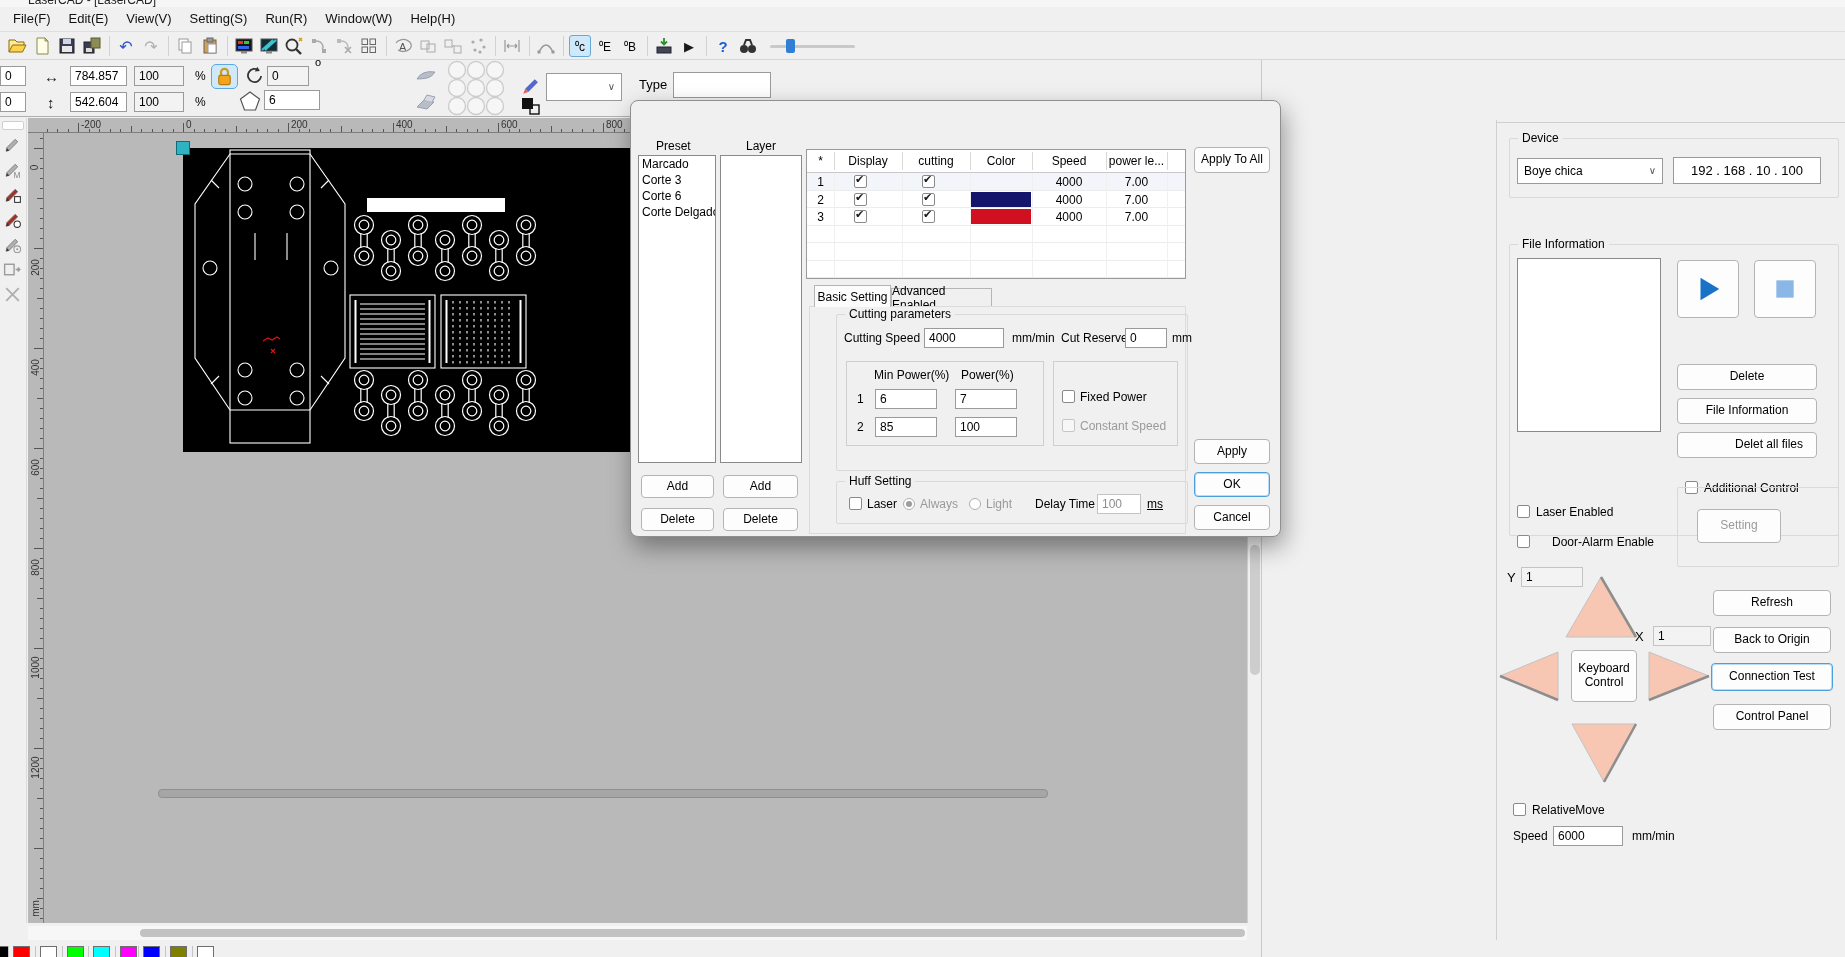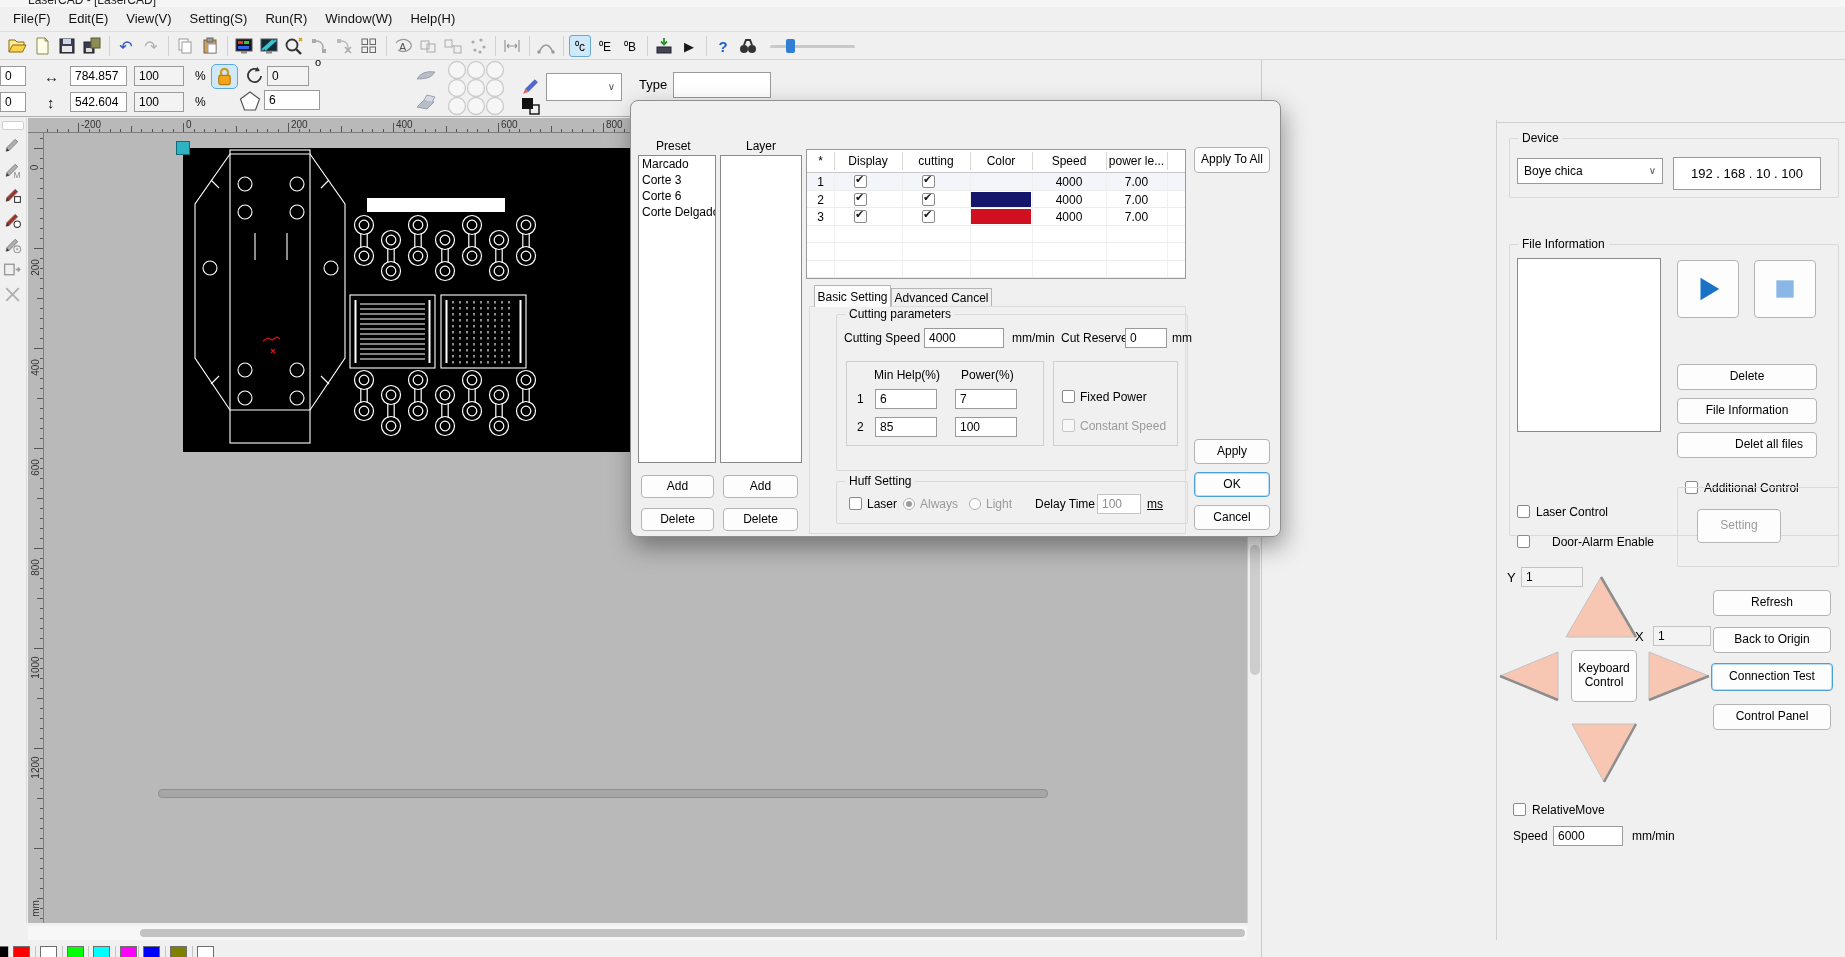--- a/index.html
+++ b/index.html
@@ -765,21 +765,21 @@
     <div class="abs" style="left:234px;top:62px;width:349px;height:1px;background:#cfcfcf;"></div>
     <div class="abs" style="left:234px;top:60px;width:1px;height:820px;background:#cfcfcf;"></div>
 
     <div class="groupbox" style="left:247px;top:78px;width:330px;height:60px;">
       <span class="gb-label">Device</span>
     </div>
     <div class="ddown" style="left:255px;top:98px;width:146px;height:26px;">
       <span class="ddval">Boye chica</span>
       <span class="chev">∨</span>
     </div>
-    <div class="inp" style="left:411px;top:97px;width:148px;height:33px;display:flex;align-items:center;justify-content:center;padding:0;font-size:13px;">
+    <div class="inp" style="left:411px;top:97px;width:148px;height:27px;display:flex;align-items:center;justify-content:center;padding:0;font-size:13px;">
       <span>192 . 168 . 10 . 100</span>
     </div>
 
     <div class="groupbox" style="left:247px;top:184px;width:330px;height:292px;">
       <span class="gb-label">File Information</span>
     </div>
     <div class="listbox" style="left:255px;top:198px;width:144px;height:174px;"></div>
     <div class="win-btn" style="left:415px;top:200px;width:62px;height:58px;">
       <svg viewBox="0 0 24 24" width="30" height="30">
           <path d="M6,3 L21,12 6,21 z" fill="#1972c8"></path>
@@ -794,21 +794,21 @@
         <span>Delete</span>
       </div>
     <div class="win-btn" style="left:415px;top:338px;width:140px;height:26px;">
         <span>File Information</span>
       </div>
     <div class="win-btn" style="left:415px;top:372px;width:140px;height:26px;padding-left:44px;">
         <span>Delet all files</span>
       </div>
 
     <span class="cb" id="cb-laser" style="left:255px;top:445px;"></span>
-    <span class="lab" style="left:274px;top:445px;">Laser Control</span>
+    <span class="lab" style="left:274px;top:445px;">Laser Enabled</span>
     <span class="cb" id="cb-door" style="left:255px;top:475px;"></span>
     <span class="lab" style="left:290px;top:475px;">Door-Alarm Enable</span>
 
     <span class="cb" id="cb-addl" style="left:423px;top:421px;"></span>
     <span class="lab" style="left:442px;top:421px;">Additional Control</span>
     <div class="groupbox" style="left:415px;top:427px;width:162px;height:80px;"></div>
     <div class="win-btn dis" style="left:435px;top:449px;width:84px;height:34px;">
         <span>Setting</span>
       </div>
 
@@ -983,36 +983,36 @@
       </div>
 
     <div class="win-btn" style="left:563px;top:46px;width:76px;height:26px;">
         <span>Apply To All</span>
       </div>
 
     <div class="tab active" style="left:183px;top:184px;width:77px;height:22px;">
         <span>Basic Setting</span>
       </div>
     <div class="tab inactive" style="left:260px;top:187px;width:101px;height:19px;">
-        <span>Advanced Cancel</span>
+        <span>Advanced Enabled</span>
       </div>
     <div class="abs" style="left:178px;top:205px;width:377px;height:228px;border:1px solid #dcdcdc;background:#f0f0f0;"></div>
 
     <div class="groupbox" style="left:205px;top:213px;width:352px;height:157px;">
       <span class="gb-label">Cutting parameters</span>
     </div>
     <span class="lab" style="left:213px;top:230px;">Cutting Speed</span>
     <input class="inp" style="left: 293px; top: 227px; width: 80px;" value="4000">
     <span class="lab" style="left:381px;top:230px;">mm/min</span>
     <span class="lab" style="left:430px;top:230px;">Cut Reserve</span>
     <input class="inp" style="left: 494px; top: 227px; width: 42px;" value="0">
     <span class="lab" style="left:541px;top:230px;">mm</span>
 
     <div class="abs" style="left:215px;top:260px;width:198px;height:85px;border:1px solid #cfcfcf;"></div>
-    <span class="lab" style="left:243px;top:267px;">Min Help(%)</span>
+    <span class="lab" style="left:243px;top:267px;">Min Power(%)</span>
     <span class="lab" style="left:330px;top:267px;">Power(%)</span>
     <span class="lab" style="left:226px;top:291px;">1</span>
     <input class="inp" style="left: 244px; top: 288px; width: 62px;" value="6">
     <input class="inp" style="left: 324px; top: 288px; width: 62px;" value="7">
     <span class="lab" style="left:226px;top:319px;">2</span>
     <input class="inp" style="left: 244px; top: 316px; width: 62px;" value="85">
     <input class="inp" style="left: 324px; top: 316px; width: 62px;" value="100">
 
     <div class="abs" style="left:422px;top:260px;width:125px;height:85px;border:1px solid #cfcfcf;"></div>
     <span class="cb" id="cb-fixed" style="left:431px;top:289px;"></span>

